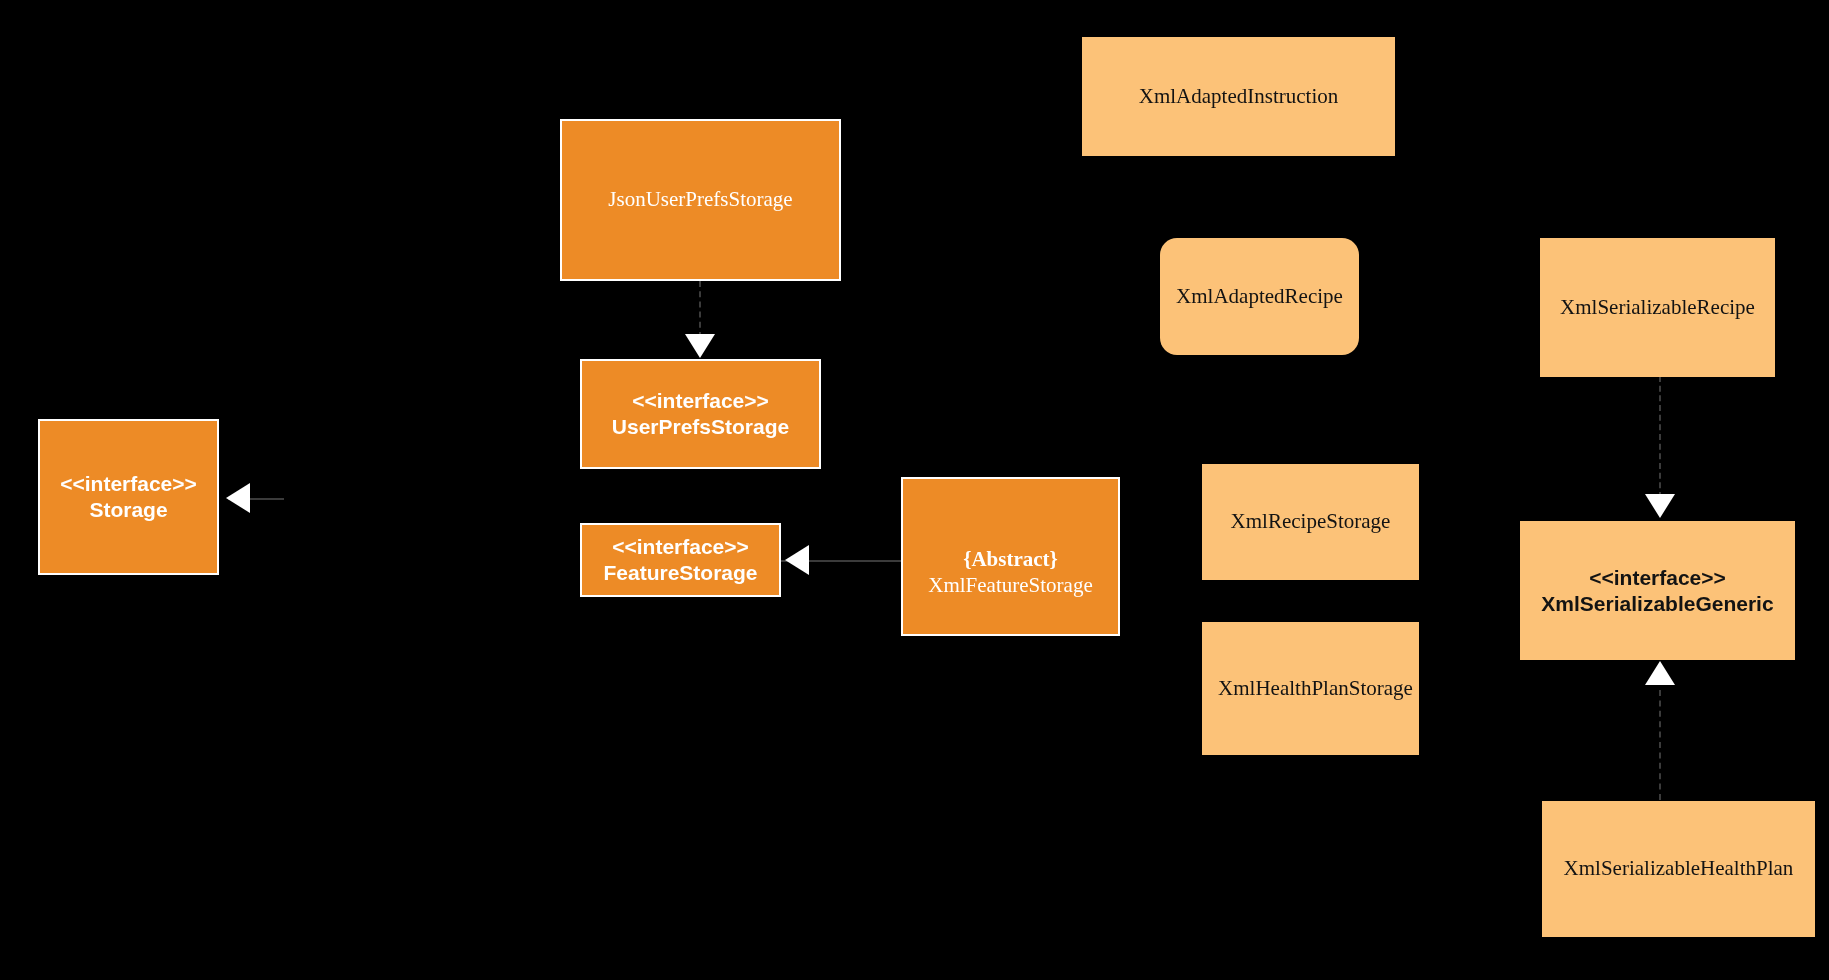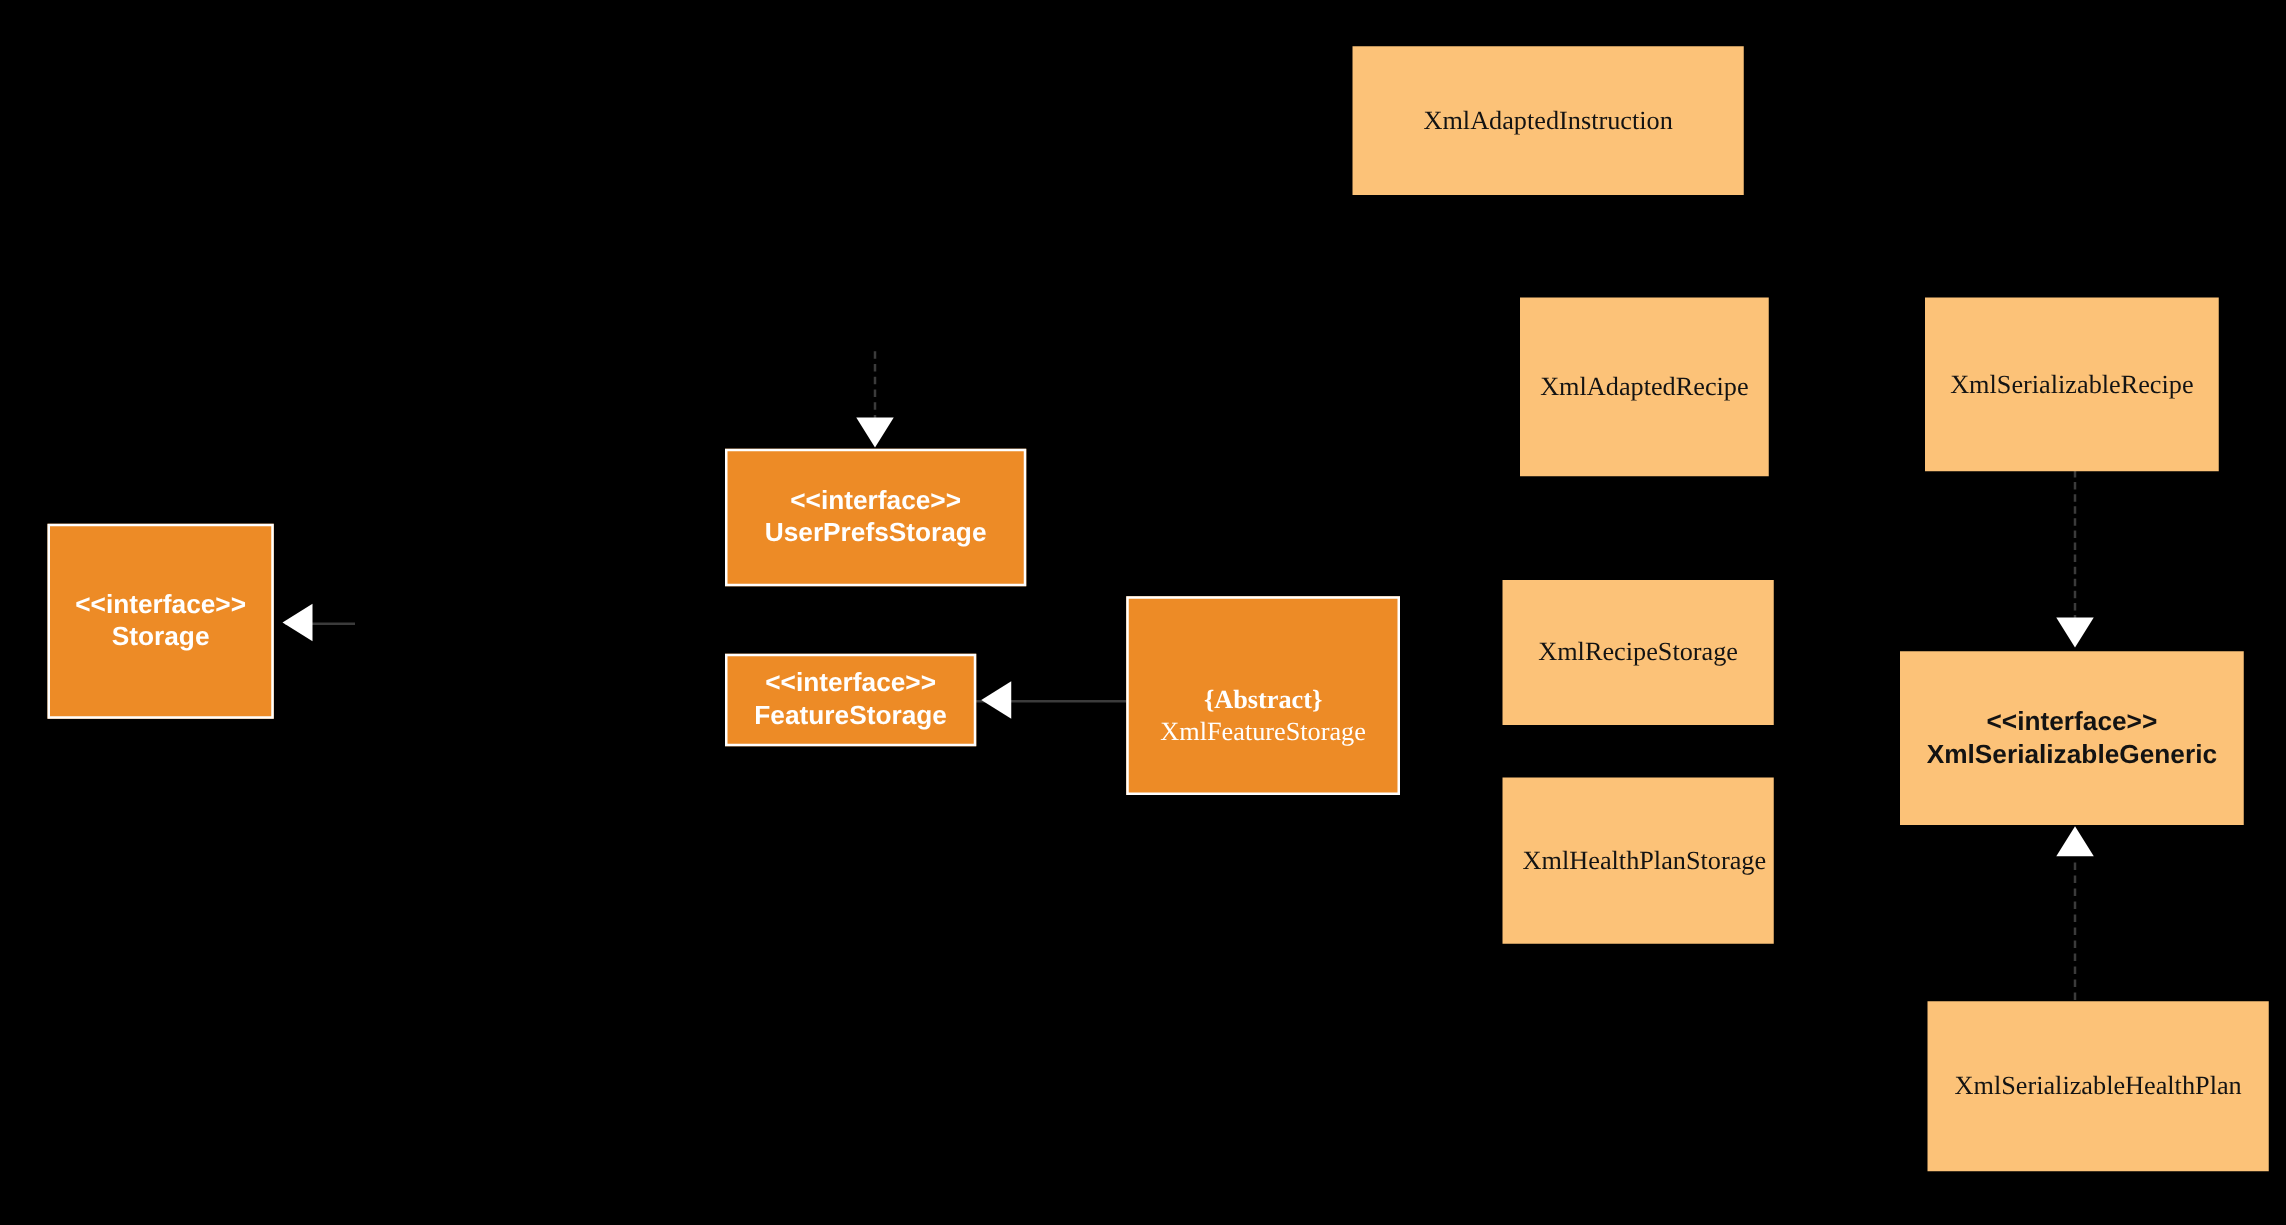--- a/index.html
+++ b/index.html
@@ -105,41 +105,44 @@
   <div class="tri down" style="left:1645px; top:494px;"></div>
 
   <div class="tri up" style="left:1645px; top:661px;"></div>
 
   <div class="node dark" style="left:38px; top:419px; width:181px; height:156px;">
     <span class="ln sansb">&lt;&lt;interface&gt;&gt;</span>
     <span class="ln sansb">Storage</span>
   </div>
 
 
+  <div class="node dark" style="left:560px; top:119px; width:281px; height:162px;">
+    <span class="ln serif">JsonUserPrefsStorage</span>
+  </div>
 
   <div class="node dark" style="left:580px; top:359px; width:241px; height:110px;">
     <span class="ln sansb">&lt;&lt;interface&gt;&gt;</span>
     <span class="ln sansb">UserPrefsStorage</span>
   </div>
 
   <div class="node dark" style="left:580px; top:523px; width:201px; height:74px;">
     <span class="ln sansb">&lt;&lt;interface&gt;&gt;</span>
     <span class="ln sansb">FeatureStorage</span>
   </div>
 
   <div class="node dark" style="left:901px; top:477px; width:219px; height:159px;">
     <span class="ln serifb">{Abstract}</span>
     <span class="ln serif">XmlFeatureStorage</span>
   </div>
 
   <div class="node light" style="left:1082px; top:37px; width:313px; height:119px;">
     <span class="ln serif">XmlAdaptedInstruction</span>
   </div>
 
-  <div class="node light" style="left:1216px; top:238px; width:199px; height:143px;">
+  <div class="node light" style="left:1160px; top:238px; width:199px; height:117px;border-radius:17px;">
     <span class="ln serif">XmlAdaptedRecipe</span>
   </div>
 
   <div class="node light" style="left:1540px; top:238px; width:235px; height:139px;">
     <span class="ln serif">XmlSerializableRecipe</span>
   </div>
 
   <div class="node light" style="left:1202px; top:464px; width:217px; height:116px;">
     <span class="ln serif">XmlRecipeStorage</span>
   </div>

